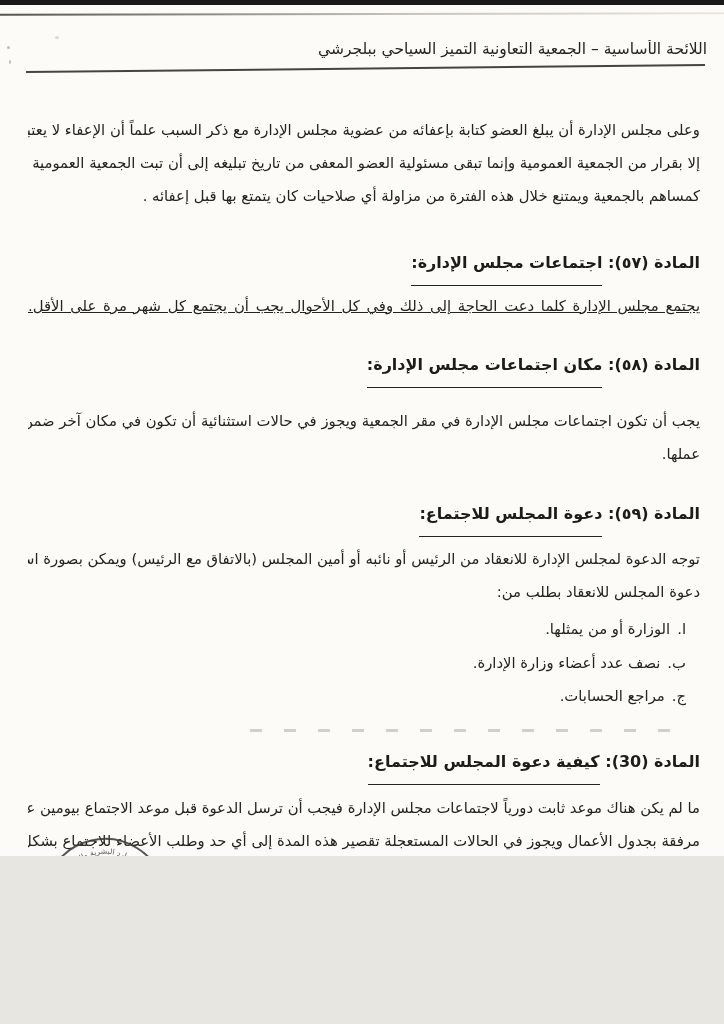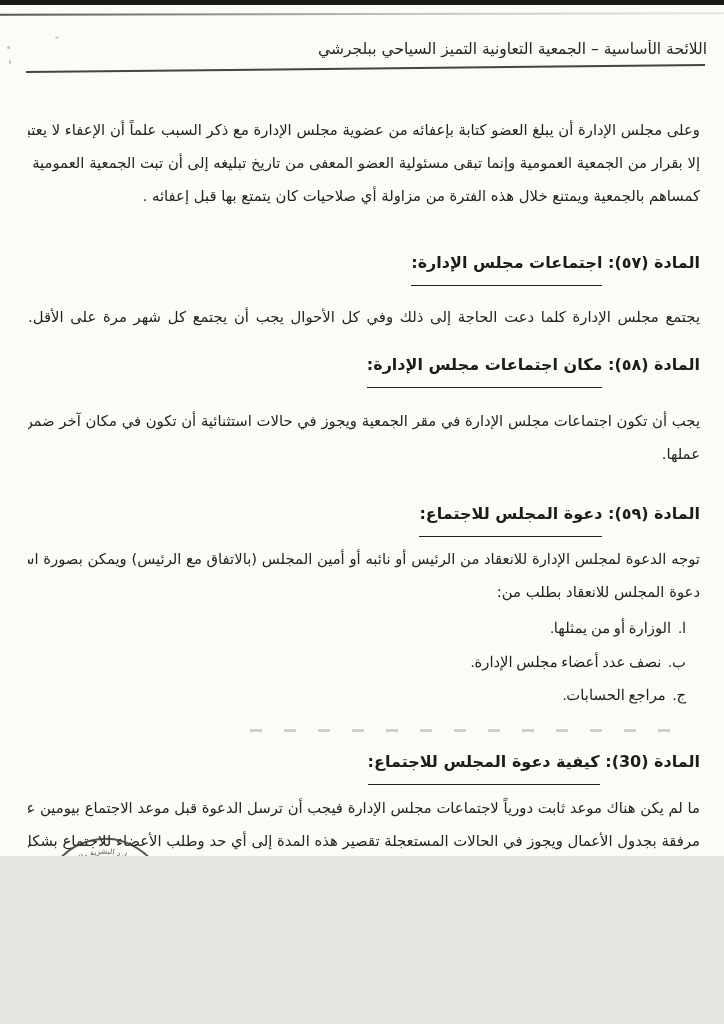--- a/index.html
+++ b/index.html
@@ -30,21 +30,21 @@
     background:#454441;transform:rotate(-.6deg);transform-origin:right center;
   }
 
   
   .para{position:absolute;right:24px;left:28px;direction:rtl;font-size:14.8px;line-height:33px;color:#24231f;}
   .line{white-space:nowrap;overflow:hidden;text-align:right;}
   .line.fill{text-align:justify;text-align-last:justify;}
   .heading{position:absolute;right:24px;left:28px;direction:rtl;text-align:right;
     font-size:16px;font-weight:bold;color:#1d1c19;white-space:nowrap;}
   .heading .article-title{border-bottom:1.7px solid #24231f;padding-bottom:13px;}
-  .req-list{position:absolute;right:38px;left:28px;direction:rtl;font-size:14.8px;line-height:33.5px;color:#24231f;font-family:Liberation Serif, serif;}
+  .req-list{position:absolute;right:38px;left:28px;direction:rtl;font-size:14.8px;line-height:33.5px;color:#24231f;}
   .req-item{text-align:right;white-space:nowrap;}
   .req-item .marker{display:inline-block;margin-left:7px;}
 
   
   .scan-dots{position:absolute;left:250px;top:729px;width:440px;height:3px;opacity:.45;filter:blur(.4px);
     background:repeating-linear-gradient(90deg,rgba(95,95,90,.6) 0 12px,transparent 12px 34px);}
 
   
   .stamp{position:absolute;left:38px;top:833px;width:134px;height:134px;
     transform:rotate(-13deg);opacity:.88;z-index:5;}
@@ -85,21 +85,21 @@
     <div class="line fill">وعلى مجلس الإدارة أن يبلغ العضو كتابة بإعفائه من عضوية مجلس الإدارة مع ذكر السبب علماً أن الإعفاء لا يعتبر نافذاً</div>
     <div class="line fill">إلا بقرار من الجمعية العمومية وإنما تبقى مسئولية العضو المعفى من تاريخ تبليغه إلى أن تبت الجمعية العمومية بشأنه</div>
     <div class="line">كمساهم بالجمعية ويمتنع خلال هذه الفترة من مزاولة أي صلاحيات كان يتمتع بها قبل إعفائه .</div>
   </div>
 
   <div class="heading" style="top:253px;">
     <span class="article-label">المادة (٥٧):</span>
     <span> </span>
     <span class="article-title">اجتماعات مجلس الإدارة:</span>
   </div>
-  <div class="para" style="top:300px;">
+  <div class="para" style="top:289px;text-decoration:underline;">
     <div class="line fill">يجتمع مجلس الإدارة كلما دعت الحاجة إلى ذلك وفي كل الأحوال يجب أن يجتمع كل شهر مرة على الأقل.</div>
   </div>
 
   <div class="heading" style="top:355px;">
     <span class="article-label">المادة (٥٨):</span>
     <span> </span>
     <span class="article-title">مكان اجتماعات مجلس الإدارة:</span>
   </div>
   <div class="para" style="top:404px;">
     <div class="line fill">يجب أن تكون اجتماعات مجلس الإدارة في مقر الجمعية ويجوز في حالات استثنائية أن تكون في مكان آخر ضمن منطقة</div>
@@ -113,21 +113,21 @@
   </div>
   <div class="para" style="top:542px;">
     <div class="line fill">توجه الدعوة لمجلس الإدارة للانعقاد من الرئيس أو نائبه أو أمين المجلس (بالاتفاق مع الرئيس) ويمكن بصورة استثنائية</div>
     <div class="line">دعوة المجلس للانعقاد بطلب من:</div>
   </div>
   <div class="req-list" style="top:612px;">
     <div class="req-item">
       <span class="marker">ا.</span><span>الوزارة أو من يمثلها.</span>
     </div>
     <div class="req-item">
-      <span class="marker">ب.</span><span>نصف عدد أعضاء مجلس الإدارة.</span>
+      <span class="marker">ب.</span><span>نصف عدد أعضاء وزارة الإدارة.</span>
     </div>
     <div class="req-item">
       <span class="marker">ج.</span><span>مراجع الحسابات.</span>
     </div>
   </div>
 
   <div class="scan-dots"></div>
 
   <div class="heading" style="top:752px;">
     <span class="article-label">المادة (30):</span>

